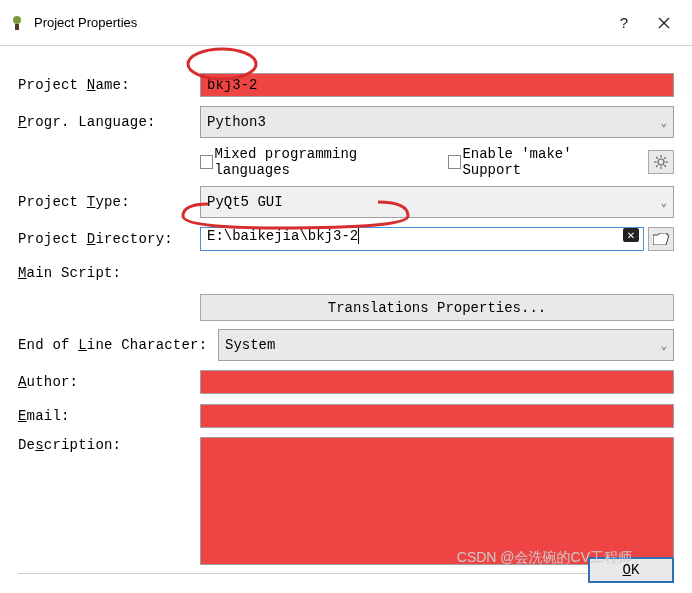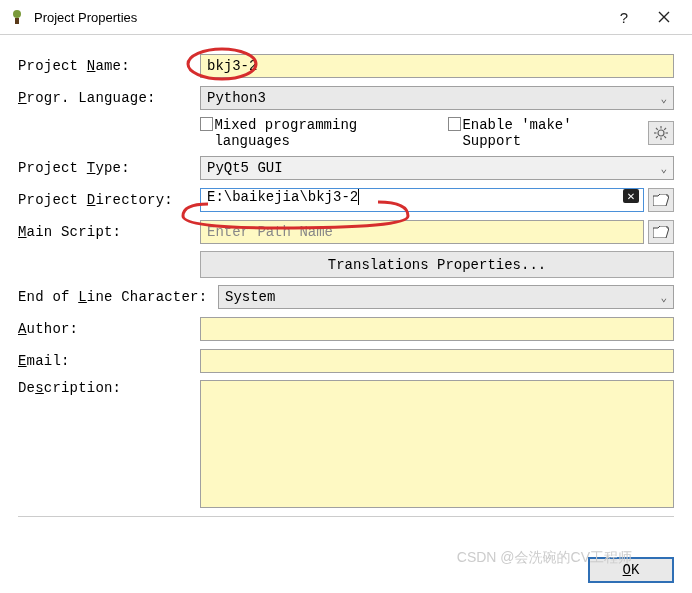--- a/index.html
+++ b/index.html
@@ -1,34 +1,34 @@
 <!DOCTYPE html>
 <html><head>
 <meta charset="utf-8">
 <style>
 * { box-sizing: border-box; margin: 0; padding: 0; }
 body { font-family: "Segoe UI", Tahoma, sans-serif; font-size: 13px; background: #fff; width: 692px; height: 593px; overflow: hidden; position: relative; }
 .mono { font-family: "Courier New", monospace; font-size: 14px; }
-.titlebar { height: 35px; display: flex; align-items: center; padding: 0 8px; background: #fff; border-bottom: 1px solid #d0d0d0; }
+.titlebar { height: 46px; display: flex; align-items: center; padding: 0 8px; background: #fff; border-bottom: 1px solid #d0d0d0; }
 .titlebar .icon { width: 18px; height: 18px; margin-right: 8px; }
 .titlebar .title { flex: 1; font-size: 13px; }
 .titlebar .btn { width: 40px; height: 30px; display: flex; align-items: center; justify-content: center; font-size: 15px; color: #222; }
 .content { padding: 18px 18px 8px 18px; }
-.row { display: flex; align-items: center; margin-bottom: 6px; min-height: 26px; }
+.row { display: flex; align-items: center; margin-bottom: 6px; min-height: 26px; margin-top: 8px; }
 .lbl { width: 182px; flex-shrink: 0; letter-spacing: .2px; }
 .lbl u { text-decoration: underline; }
 .field { flex: 1; display: flex; align-items: center; gap: 4px; }
-input[type="text"], .select, textarea { width: 100%; height: 24px; border: 1px solid #a0a0a0; background: #fef9c3; padding: 2px 6px; font-family: "Courier New", monospace; font-size: 14px; color: #000; }
+input[type="text"], .select, textarea { width: 100%; height: 24px; border: 1px solid #a0a0a0; background: #ef4444; padding: 2px 6px; font-family: "Courier New", monospace; font-size: 14px; color: #000; }
 input[type="text"]::placeholder { color: #888; }
-.select { display: flex; align-items: center; justify-content: space-between; background: #e9e9e9; padding: 2px 6px; height: 24px; }
+.select { display: flex; align-items: center; justify-content: space-between; background: #e9e9e9; padding: 2px 6px; height: 32px; }
 .select.light { background: #f0f0f0; }
 .chev { font-size: 11px; color: #555; }
 .widebtn { flex: 1; height: 27px; background: #e9e9e9; border: 1px solid #a8a8a8; display: flex; align-items: center; justify-content: center; }
 .iconbtn { width: 26px; height: 24px; border: 1px solid #a8a8a8; background: #e9e9e9; display: flex; align-items: center; justify-content: center; flex-shrink: 0; }
-.chk { display: flex; gap: 1px; }
+.chk { display: flex; align-items: center; gap: 1px; }
 .chk .box { width: 14px; height: 14px; border: 1px solid #888; background: #fff; }
 .dir-input { border: 1px solid #4a90d9; display: flex; align-items: flex-start; padding: 0 4px 0 6px; height: 24px; background: #fff; flex: 1; }
 .dir-input .txt { flex: 1; font-family: "Courier New", monospace; font-size: 14px; display: flex; align-items: center; }
 .dir-input .cursor { border-right: 1px solid #000; height: 16px; margin-left: 0; }
 .clearx { width: 16px; height: 14px; background: #222; color: #fff; border-radius: 2px; font-size: 10px; display: flex; align-items: center; justify-content: center; }
 textarea { height: 128px; resize: none; }
 .hr { border-top: 1px solid #ccc; margin: 8px 0 6px 0; }
 .footer { position: absolute; bottom: 10px; right: 18px; display: flex; gap: 10px; }
 .footer .btn { width: 86px; height: 26px; border: 1px solid #a8a8a8; background: #e9e9e9; display: flex; align-items: center; justify-content: center; }
 .footer .btn.primary { border: 2px solid #2f6fb5; }
@@ -127,28 +127,20 @@
         <svg width="16" height="12" viewBox="0 0 16 12">
             <path d="M0 2 L5 2 L7 0 L14 0 L14 2 L16 2 L13 12 L0 12 Z" fill="#fff" stroke="#444" stroke-width="1"></path>
           </svg>
       </div>
     </div>
   </div>
 
 
   <div class="row">
     <div class="lbl mono"><u>M</u>ain Script:</div>
-    <div class="field">
-      <input type="text" placeholder="Enter Path Name" style="">
-      <div class="iconbtn">
-        <svg width="16" height="12" viewBox="0 0 16 12">
-            <path d="M0 2 L5 2 L7 0 L14 0 L14 2 L16 2 L13 12 L0 12 Z" fill="#fff" stroke="#444" stroke-width="1"></path>
-          </svg>
-      </div>
-    </div>
   </div>
 
   <div class="row">
     <div class="lbl"></div>
     <div class="field">
       <div class="widebtn mono">Translations Properties...</div>
     </div>
   </div>
 
   <div class="row">

